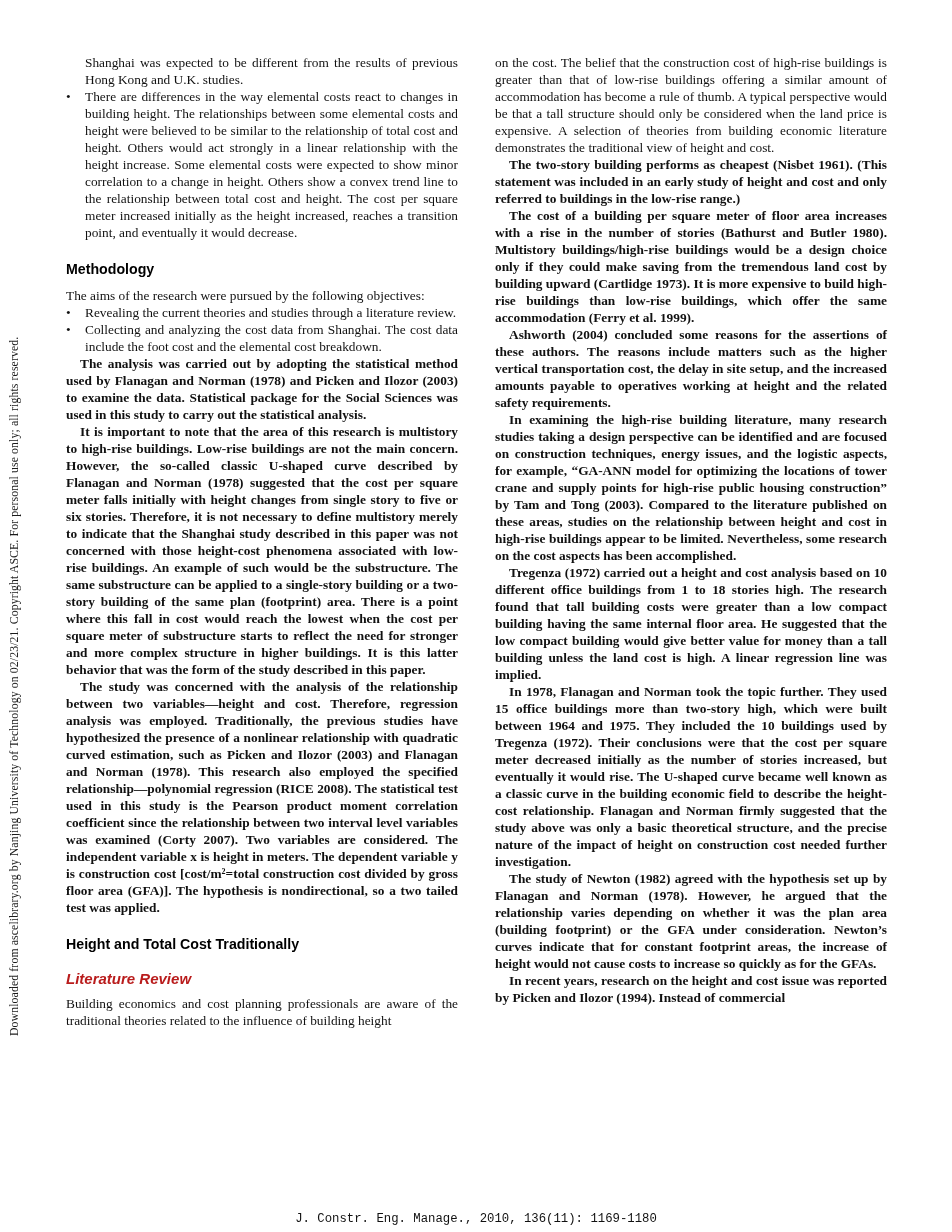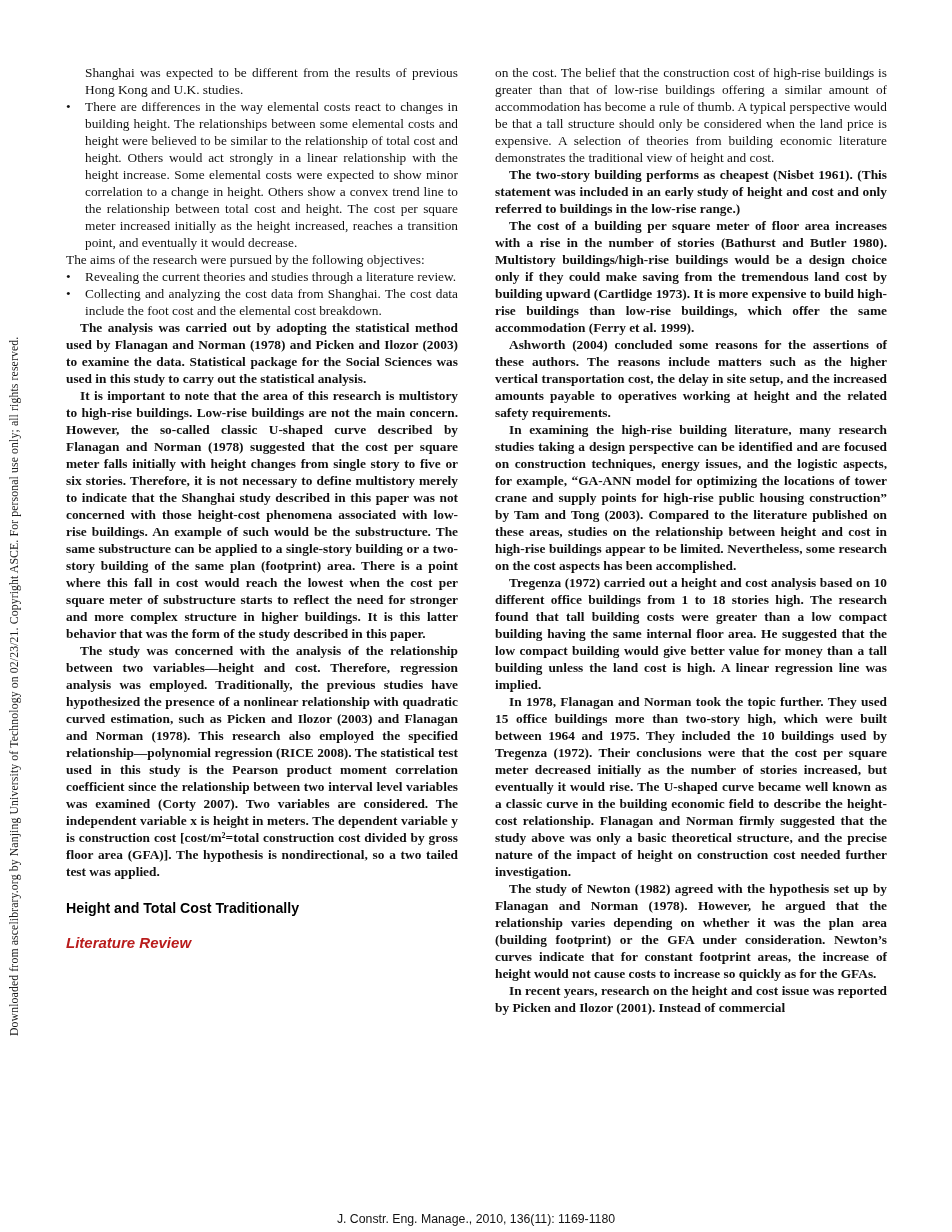--- a/index.html
+++ b/index.html
@@ -23,21 +23,21 @@
     transform-origin: 0 0;
     white-space: nowrap;
     font-family: "Liberation Serif", serif;
     font-size: 11.8px;
     color: #1a1a1a;
     letter-spacing: 0.1px;
   }
   .columns {
     position: absolute;
     left: 66px;
-    top: 64px;
+    top: 54px;
     width: 821px;
     display: flex;
     gap: 37px;
   }
   .col {
     width: 392px;
     font-family: "Liberation Serif", serif;
     font-size: 13.35px;
     line-height: 17px;
     text-align: justify;
@@ -81,21 +81,21 @@
     color: #000000;
     letter-spacing: 0.1px;
   }
   .footer-line .pg { font-weight: bold; }
   .citation-line {
     position: absolute;
     left: 0;
     top: 1212px;
     width: 952px;
     text-align: center;
-    font-family: Liberation Sans, sans-serif;
+    font-family: Liberation Mono, monospace;
     font-size: 12.3px;
     color: #111111;
   }
 </style>
 </head>
 <body>
 
 <div class="page">
 
   <div class="sidebar-rotated">Downloaded from ascelibrary.org by Nanjing University of Technology on 02/23/21. Copyright ASCE. For personal use only; all rights reserved.</div>
@@ -104,20 +104,21 @@
 
     <div class="col">
 
       <p class="cont-hang">Shanghai was expected to be different from the results of previous Hong Kong and U.K. studies.</p>
 
       <div class="bullet-item">
         <span class="marker">•</span>
         <p>There are differences in the way elemental costs react to changes in building height. The relationships between some elemental costs and height were believed to be similar to the relationship of total cost and height. Others would act strongly in a linear relationship with the height increase. Some elemental costs were expected to show minor correlation to a change in height. Others show a convex trend line to the relationship between total cost and height. The cost per square meter increased initially as the height increased, reaches a transition point, and eventually it would decrease.</p>
       </div>
 
+      <h2 class="section-heading">Methodology</h2>
 
       <p>The aims of the research were pursued by the following objectives:</p>
 
       <div class="bullet-item">
         <span class="marker">•</span>
         <p>Revealing the current theories and studies through a literature review.</p>
       </div>
 
       <div class="bullet-item">
         <span class="marker">•</span>
@@ -127,20 +128,21 @@
       <p class="indent">The analysis was carried out by adopting the statistical method used by Flanagan and Norman (1978) and Picken and Ilozor (2003) to examine the data. Statistical package for the Social Sciences was used in this study to carry out the statistical analysis.</p>
 
       <p class="indent">It is important to note that the area of this research is multistory to high-rise buildings. Low-rise buildings are not the main concern. However, the so-called classic U-shaped curve described by Flanagan and Norman (1978) suggested that the cost per square meter falls initially with height changes from single story to five or six stories. Therefore, it is not necessary to define multistory merely to indicate that the Shanghai study described in this paper was not concerned with those height-cost phenomena associated with low-rise buildings. An example of such would be the substructure. The same substructure can be applied to a single-story building or a two-story building of the same plan (footprint) area. There is a point where this fall in cost would reach the lowest when the cost per square meter of substructure starts to reflect the need for stronger and more complex structure in higher buildings. It is this latter behavior that was the form of the study described in this paper.</p>
 
       <p class="indent">The study was concerned with the analysis of the relationship between two variables—height and cost. Therefore, regression analysis was employed. Traditionally, the previous studies have hypothesized the presence of a nonlinear relationship with quadratic curved estimation, such as Picken and Ilozor (2003) and Flanagan and Norman (1978). This research also employed the specified relationship—polynomial regression (RICE 2008). The statistical test used in this study is the Pearson product moment correlation coefficient since the relationship between two interval level variables was examined (Corty 2007). Two variables are considered. The independent variable x is height in meters. The dependent variable y is construction cost [cost/m²=total construction cost divided by gross floor area (GFA)]. The hypothesis is nondirectional, so a two tailed test was applied.</p>
 
       <h2 class="section-heading">Height and Total Cost Traditionally</h2>
 
       <h3 class="subsection-heading">Literature Review</h3>
 
+      <p>Building economics and cost planning professionals are aware of the traditional theories related to the influence of building height</p>
 
     </div>
 
     <div class="col">
 
       <p>on the cost. The belief that the construction cost of high-rise buildings is greater than that of low-rise buildings offering a similar amount of accommodation has become a rule of thumb. A typical perspective would be that a tall structure should only be considered when the land price is expensive. A selection of theories from building economic literature demonstrates the traditional view of height and cost.</p>
 
       <p class="indent">The two-story building performs as cheapest (Nisbet 1961). (This statement was included in an early study of height and cost and only referred to buildings in the low-rise range.)</p>
 
 
@@ -149,21 +151,21 @@
       <p class="indent">Ashworth (2004) concluded some reasons for the assertions of these authors. The reasons include matters such as the higher vertical transportation cost, the delay in site setup, and the increased amounts payable to operatives working at height and the related safety requirements.</p>
 
       <p class="indent">In examining the high-rise building literature, many research studies taking a design perspective can be identified and are focused on construction techniques, energy issues, and the logistic aspects, for example, “GA-ANN model for optimizing the locations of tower crane and supply points for high-rise public housing construction” by Tam and Tong (2003). Compared to the literature published on these areas, studies on the relationship between height and cost in high-rise buildings appear to be limited. Nevertheless, some research on the cost aspects has been accomplished.</p>
 
       <p class="indent">Tregenza (1972) carried out a height and cost analysis based on 10 different office buildings from 1 to 18 stories high. The research found that tall building costs were greater than a low compact building having the same internal floor area. He suggested that the low compact building would give better value for money than a tall building unless the land cost is high. A linear regression line was implied.</p>
 
       <p class="indent">In 1978, Flanagan and Norman took the topic further. They used 15 office buildings more than two-story high, which were built between 1964 and 1975. They included the 10 buildings used by Tregenza (1972). Their conclusions were that the cost per square meter decreased initially as the number of stories increased, but eventually it would rise. The U-shaped curve became well known as a classic curve in the building economic field to describe the height-cost relationship. Flanagan and Norman firmly suggested that the study above was only a basic theoretical structure, and the precise nature of the impact of height on construction cost needed further investigation.</p>
 
       <p class="indent">The study of Newton (1982) agreed with the hypothesis set up by Flanagan and Norman (1978). However, he argued that the relationship varies depending on whether it was the plan area (building footprint) or the GFA under consideration. Newton’s curves indicate that for constant footprint areas, the increase of height would not cause costs to increase so quickly as for the GFAs.</p>
 
-      <p class="indent">In recent years, research on the height and cost issue was reported by Picken and Ilozor (2001). Instead of commercial</p>
+      <p class="indent">In recent years, research on the height and cost issue was reported by Picken and Ilozor (1994). Instead of commercial</p>
 
     </div>
 
   </div>
 
 
   <div class="citation-line">J. Constr. Eng. Manage., 2010, 136(11): 1169-1180</div>
 
 </div>
 

